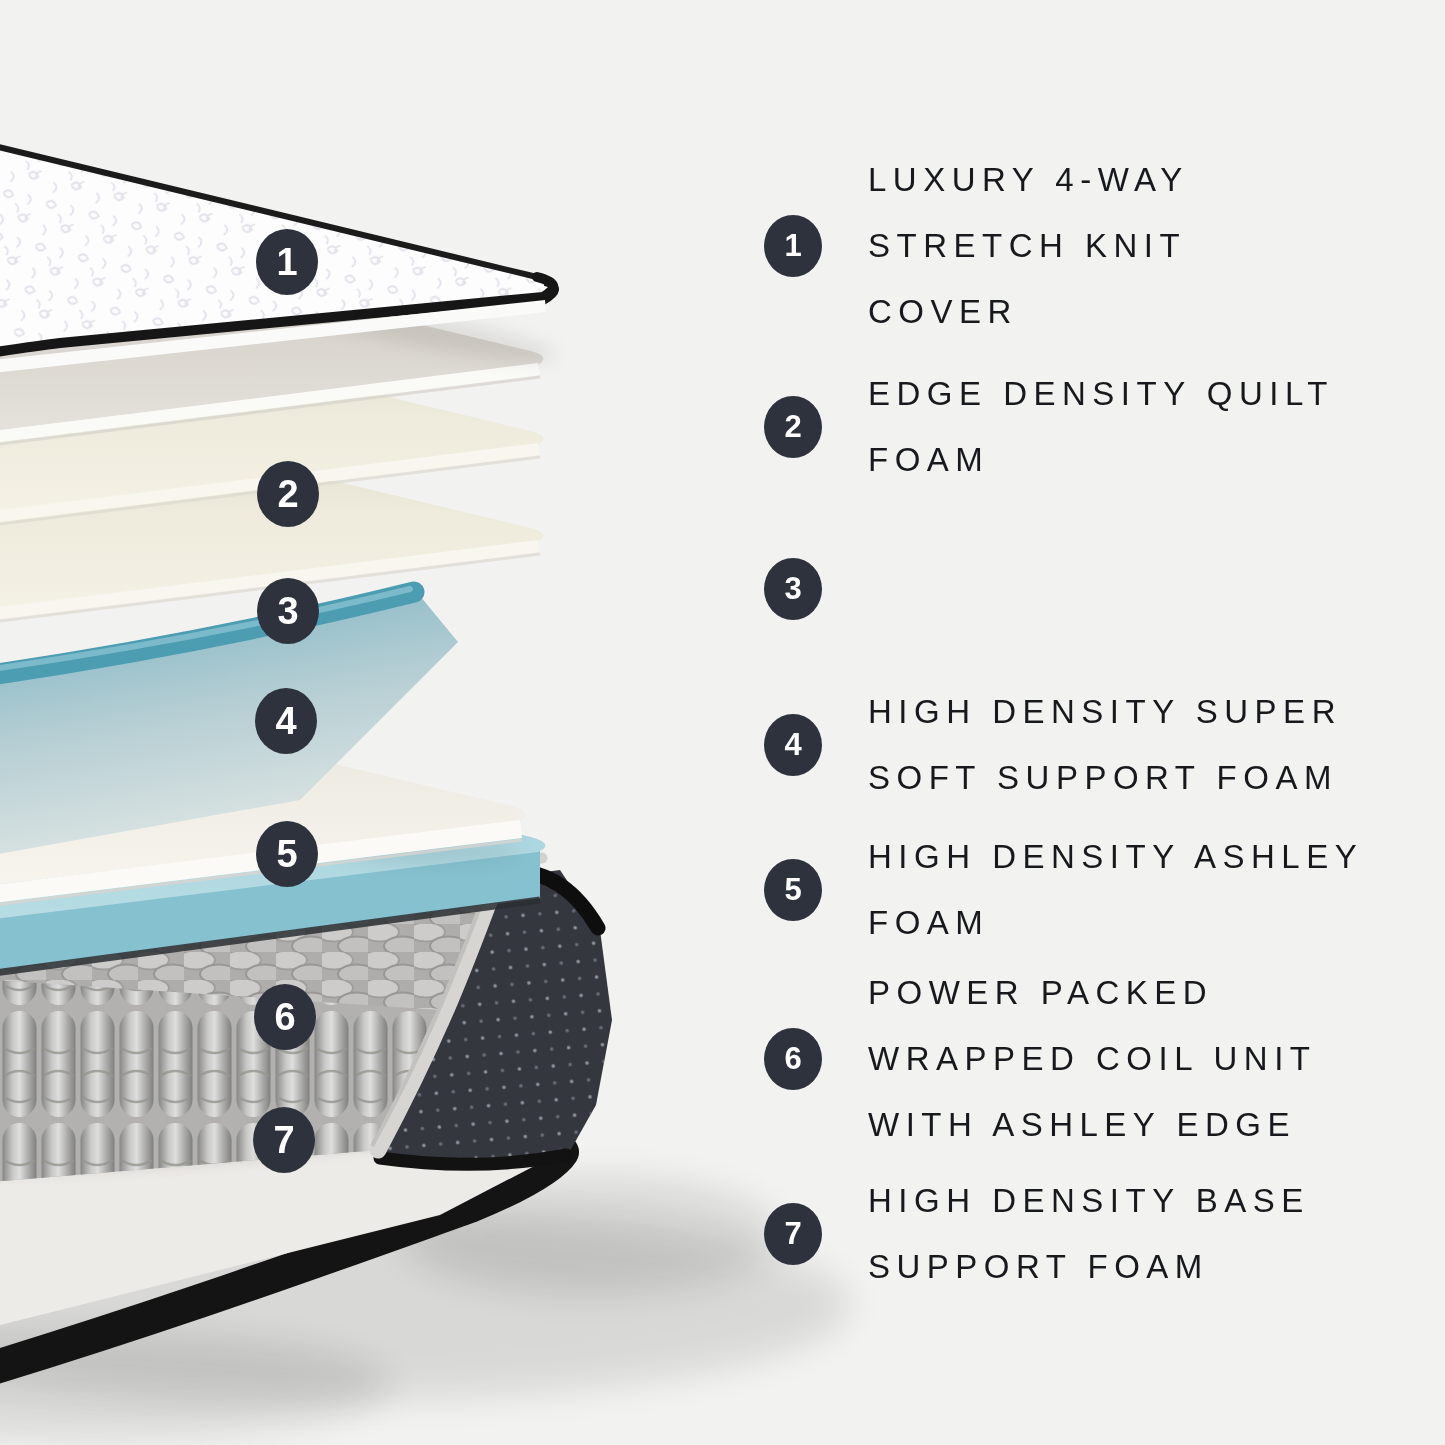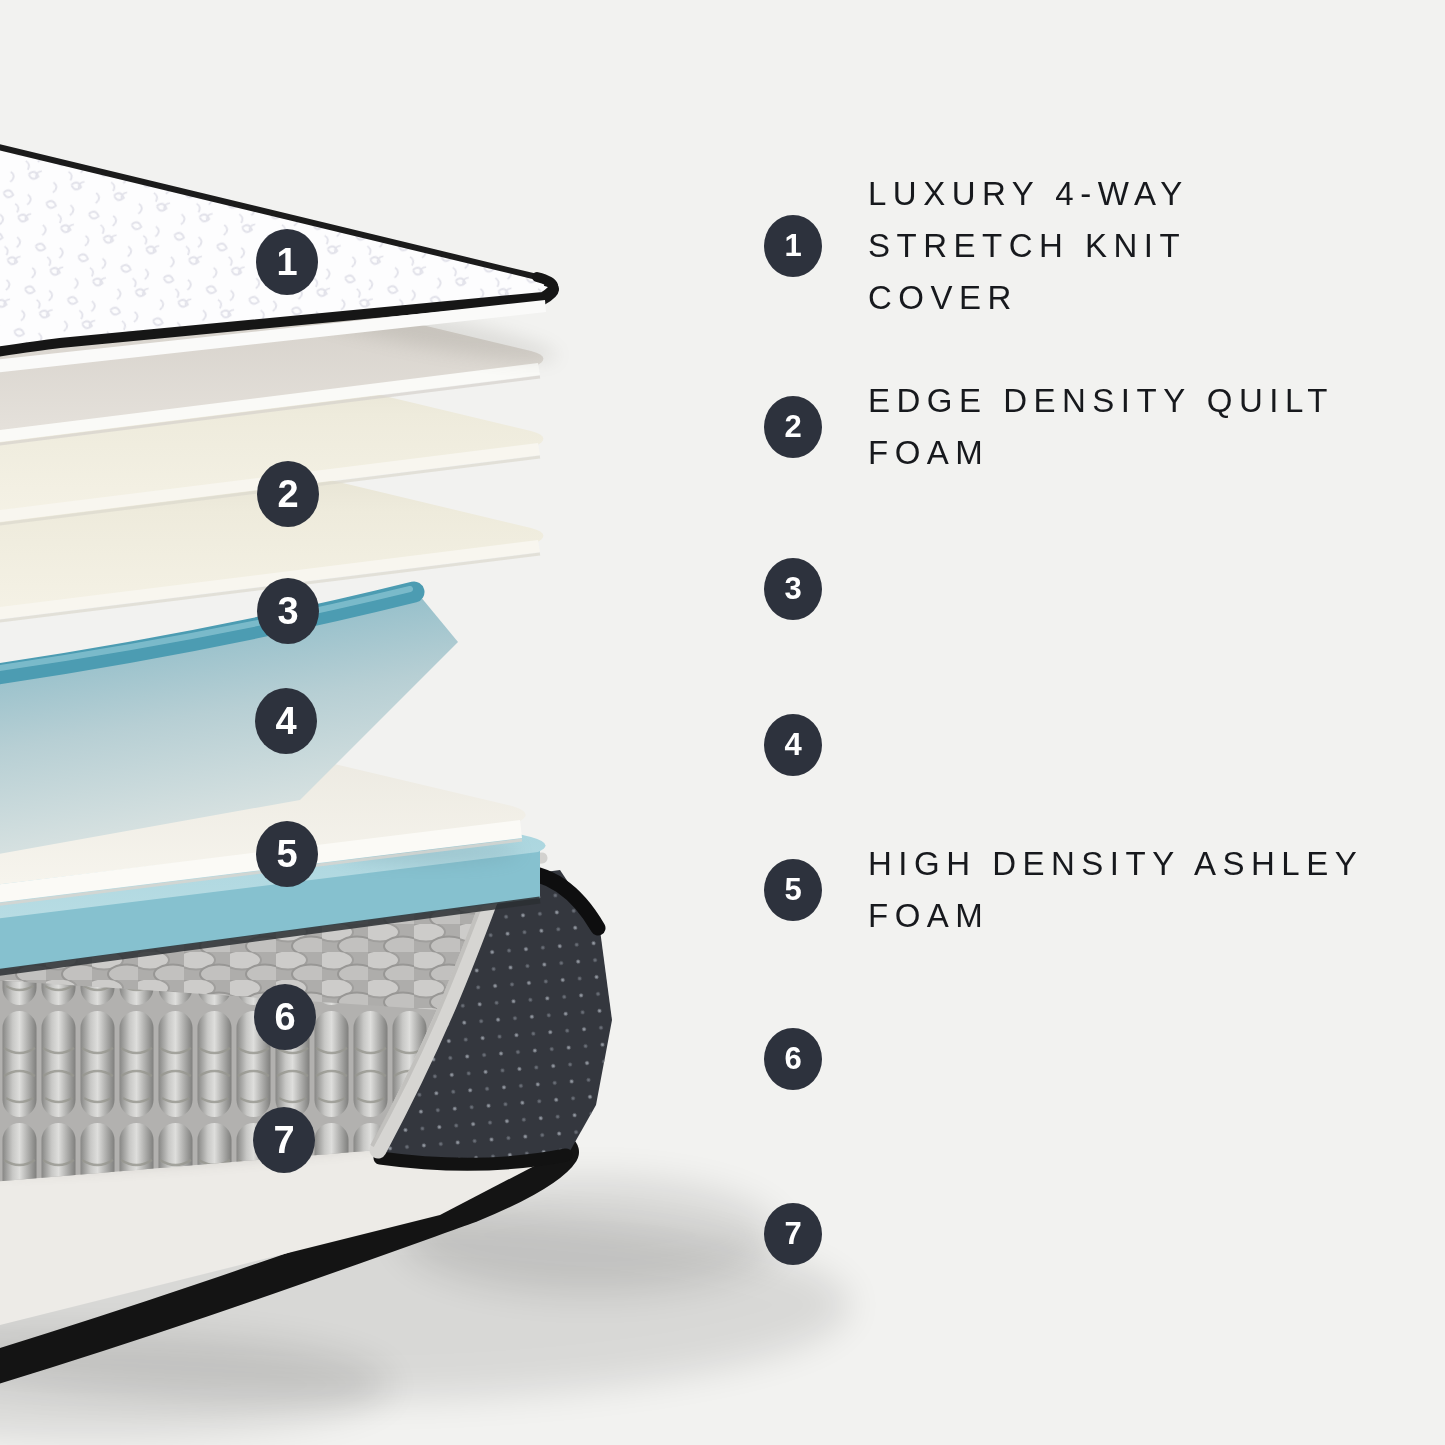--- a/index.html
+++ b/index.html
@@ -24,21 +24,21 @@
     border-radius:50%;
     background:#2d323d;
     color:#ffffff;
     display:flex;align-items:center;justify-content:center;
     font-size:31px;font-weight:bold;
     margin-right:46px;
   }
   .legend-label{
     white-space:pre-line;
     font-size:33px;
-    line-height:52px;
+    line-height:66px;
     letter-spacing:6.5px;
     color:#17191d;
     font-weight:400;
   }
   .lines-2{height:100px;}
   .lines-3{height:150px;}
 </style>
 </head>
 <body>
 
@@ -234,30 +234,37 @@
       <div class="legend-label">EDGE DENSITY QUILT
 FOAM</div>
     </div>
 
     <div class="legend-item lines-3" style="top:514px">
       <div class="legend-badge">3</div>
     </div>
 
     <div class="legend-item lines-2" style="top:695px">
       <div class="legend-badge">4</div>
+      <div class="legend-label">HIGH DENSITY SUPER
+SOFT SUPPORT FOAM</div>
     </div>
 
     <div class="legend-item lines-2" style="top:840px">
       <div class="legend-badge">5</div>
       <div class="legend-label">HIGH DENSITY ASHLEY
 FOAM</div>
     </div>
 
     <div class="legend-item lines-3" style="top:984px">
       <div class="legend-badge">6</div>
+      <div class="legend-label">POWER PACKED
+WRAPPED COIL UNIT
+WITH ASHLEY EDGE</div>
     </div>
 
     <div class="legend-item lines-2" style="top:1184px">
       <div class="legend-badge">7</div>
+      <div class="legend-label">HIGH DENSITY BASE
+SUPPORT FOAM</div>
     </div>
 
   </div>
 </div>
 
 </body></html>

